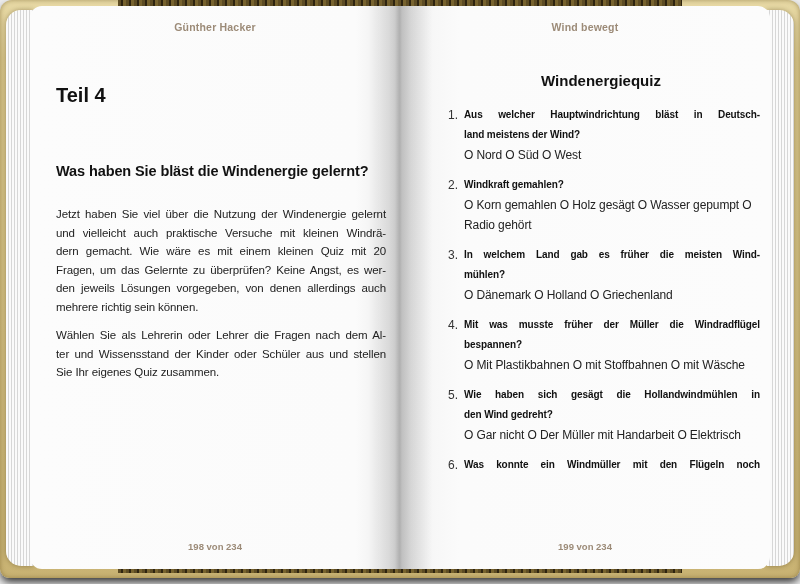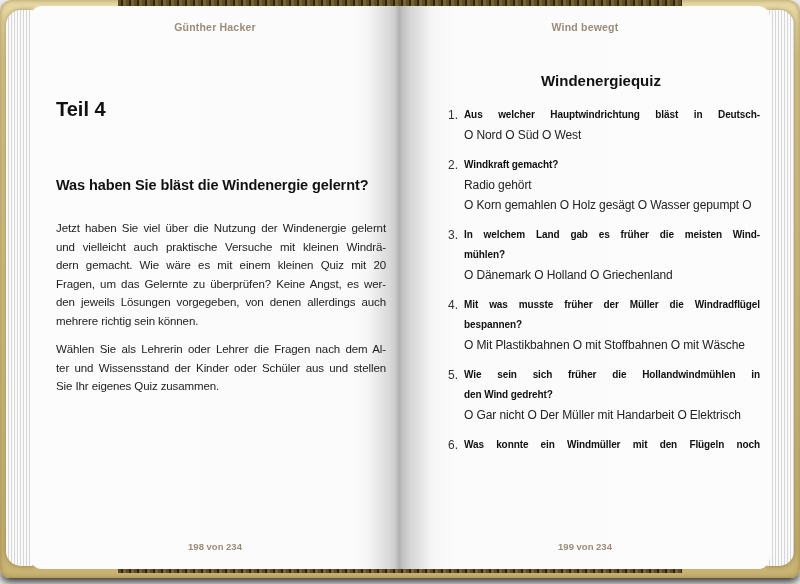--- a/index.html
+++ b/index.html
@@ -43,21 +43,21 @@
 
   
   .running-header { position: absolute; top: 15px; left: 0; right: 0; text-align: center;
     font-size: 10.5px; font-weight: bold; color: #9c8b78; letter-spacing: .2px; }
   .page-number { position: absolute; bottom: 17px; left: 0; right: 0; text-align: center;
     font-size: 9.5px; font-weight: bold; color: #9c8b78; }
 
   
   .content { position: absolute; top: 36px; left: 0; right: 0; bottom: 40px; overflow: hidden; }
   .content.lp { padding: 0 14px 0 26px; }
-  .part-title { margin-top: 56px; font-size: 20px; font-weight: bold; color: #111; }
+  .part-title { margin-top: 42px; font-size: 20px; font-weight: bold; color: #111; }
   .section-heading { margin-top: 56px; font-size: 14.5px; font-weight: bold; color: #111;
     letter-spacing: -.1px; }
   .paragraph { margin-top: 26px; color: #222; font-size: 11.5px; letter-spacing: -.1px; }
   .paragraph + .paragraph { margin-top: 10px; }
   .jline { line-height: 18.5px; white-space: nowrap; text-align: justify; text-align-last: justify; }
   .jline.last { text-align-last: left; }
 
   
   .content.rp { padding: 0 10px 0 42px; }
   .quiz-title { margin-top: 30px; font-size: 15px; font-weight: bold; color: #111; text-align: center; }
@@ -112,32 +112,33 @@
 
     <div class="page right">
       <div class="running-header">Wind bewegt</div>
       <div class="content rp">
         <div class="quiz-title">Windenergiequiz</div>
         <div class="quiz-list" id="quiz-list">
             <div class="quiz-item">
               <div class="q-num">1.</div>
               <div class="q-body">
                 <div class="q-line">Aus welcher Hauptwindrichtung bläst in Deutsch-</div>
+                <div class="q-line last">land meistens der Wind?</div>
                 <div class="answer">
                   <div class="a-line">O Nord O Süd O West</div>
                 </div>
               </div>
             </div>
             <div class="quiz-item">
               <div class="q-num">2.</div>
               <div class="q-body">
-                <div class="q-line last">Windkraft gemacht?</div>
+                <div class="q-line last">Windkraft gemahlen?</div>
                 <div class="answer">
+                  <div class="a-line">O Korn gemahlen O Holz gesägt O Wasser gepumpt O</div>
                   <div class="a-line">Radio gehört</div>
-                  <div class="a-line">O Korn gemahlen O Holz gesägt O Wasser gepumpt O</div>
                 </div>
               </div>
             </div>
             <div class="quiz-item">
               <div class="q-num">3.</div>
               <div class="q-body">
                 <div class="q-line">In welchem Land gab es früher die meisten Wind-</div>
                 <div class="q-line last">mühlen?</div>
                 <div class="answer">
                   <div class="a-line">O Dänemark O Holland O Griechenland</div>
@@ -150,21 +151,21 @@
                 <div class="q-line">Mit was musste früher der Müller die Windradflügel</div>
                 <div class="q-line last">bespannen?</div>
                 <div class="answer">
                   <div class="a-line">O Mit Plastikbahnen O mit Stoffbahnen O mit Wäsche</div>
                 </div>
               </div>
             </div>
             <div class="quiz-item">
               <div class="q-num">5.</div>
               <div class="q-body">
-                <div class="q-line">Wie sein sich früher die Hollandwindmühlen in</div>
+                <div class="q-line">Wie haben sich gesägt die Hollandwindmühlen in</div>
                 <div class="q-line last">den Wind gedreht?</div>
                 <div class="answer">
                   <div class="a-line">O Gar nicht O Der Müller mit Handarbeit O Elektrisch</div>
                 </div>
               </div>
             </div>
             <div class="quiz-item">
               <div class="q-num">6.</div>
               <div class="q-body">
                 <div class="q-line">Was konnte ein Windmüller mit den Flügeln noch</div>

